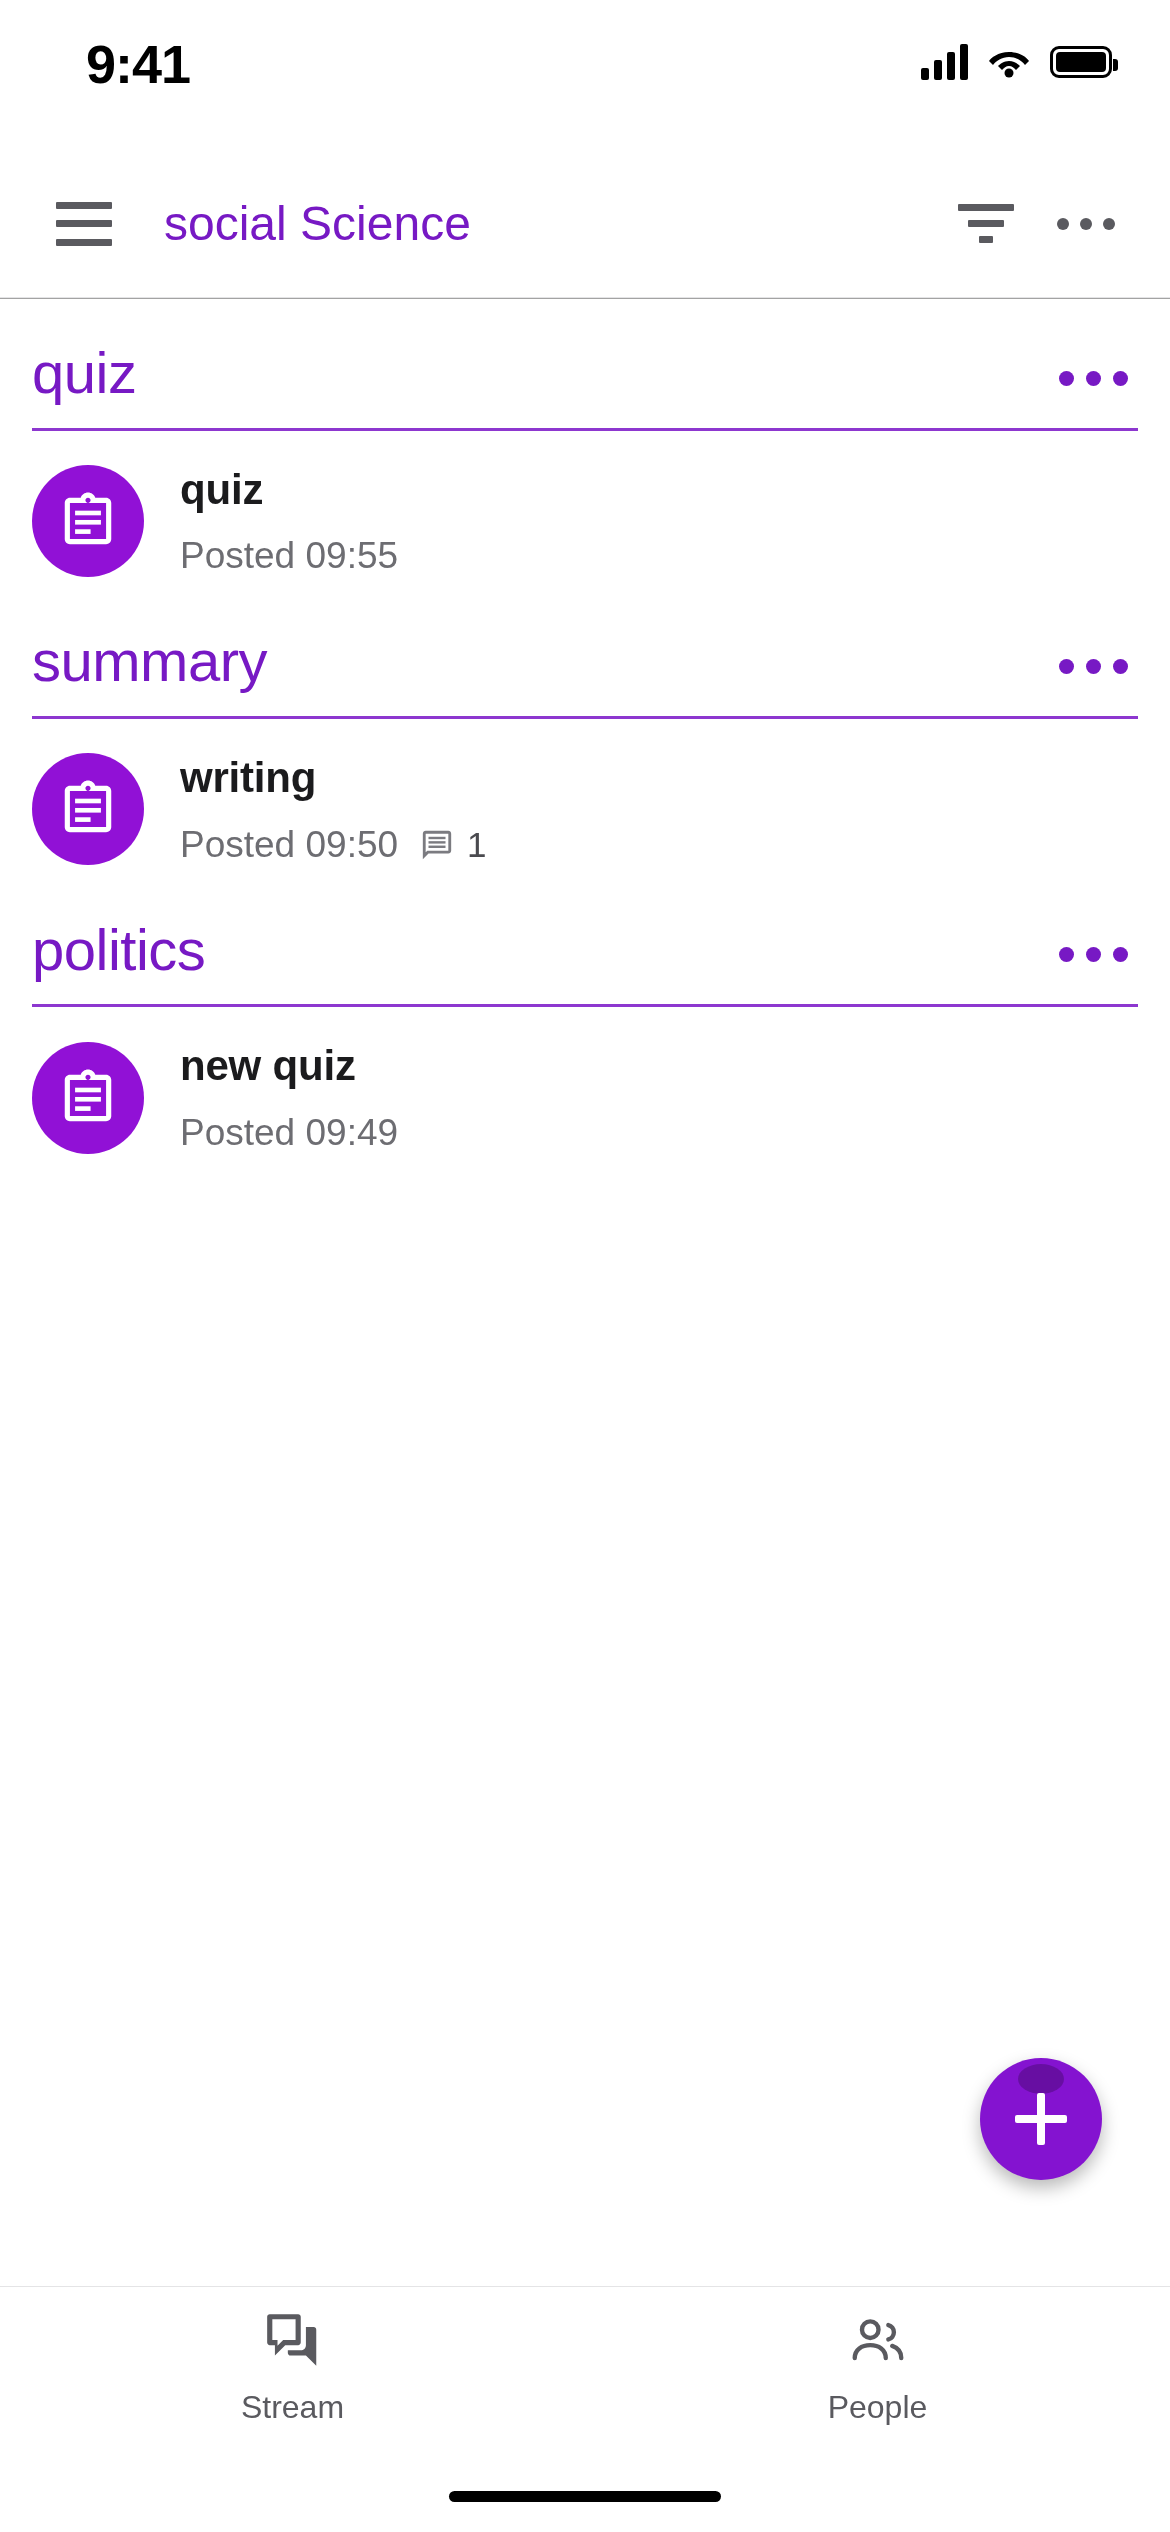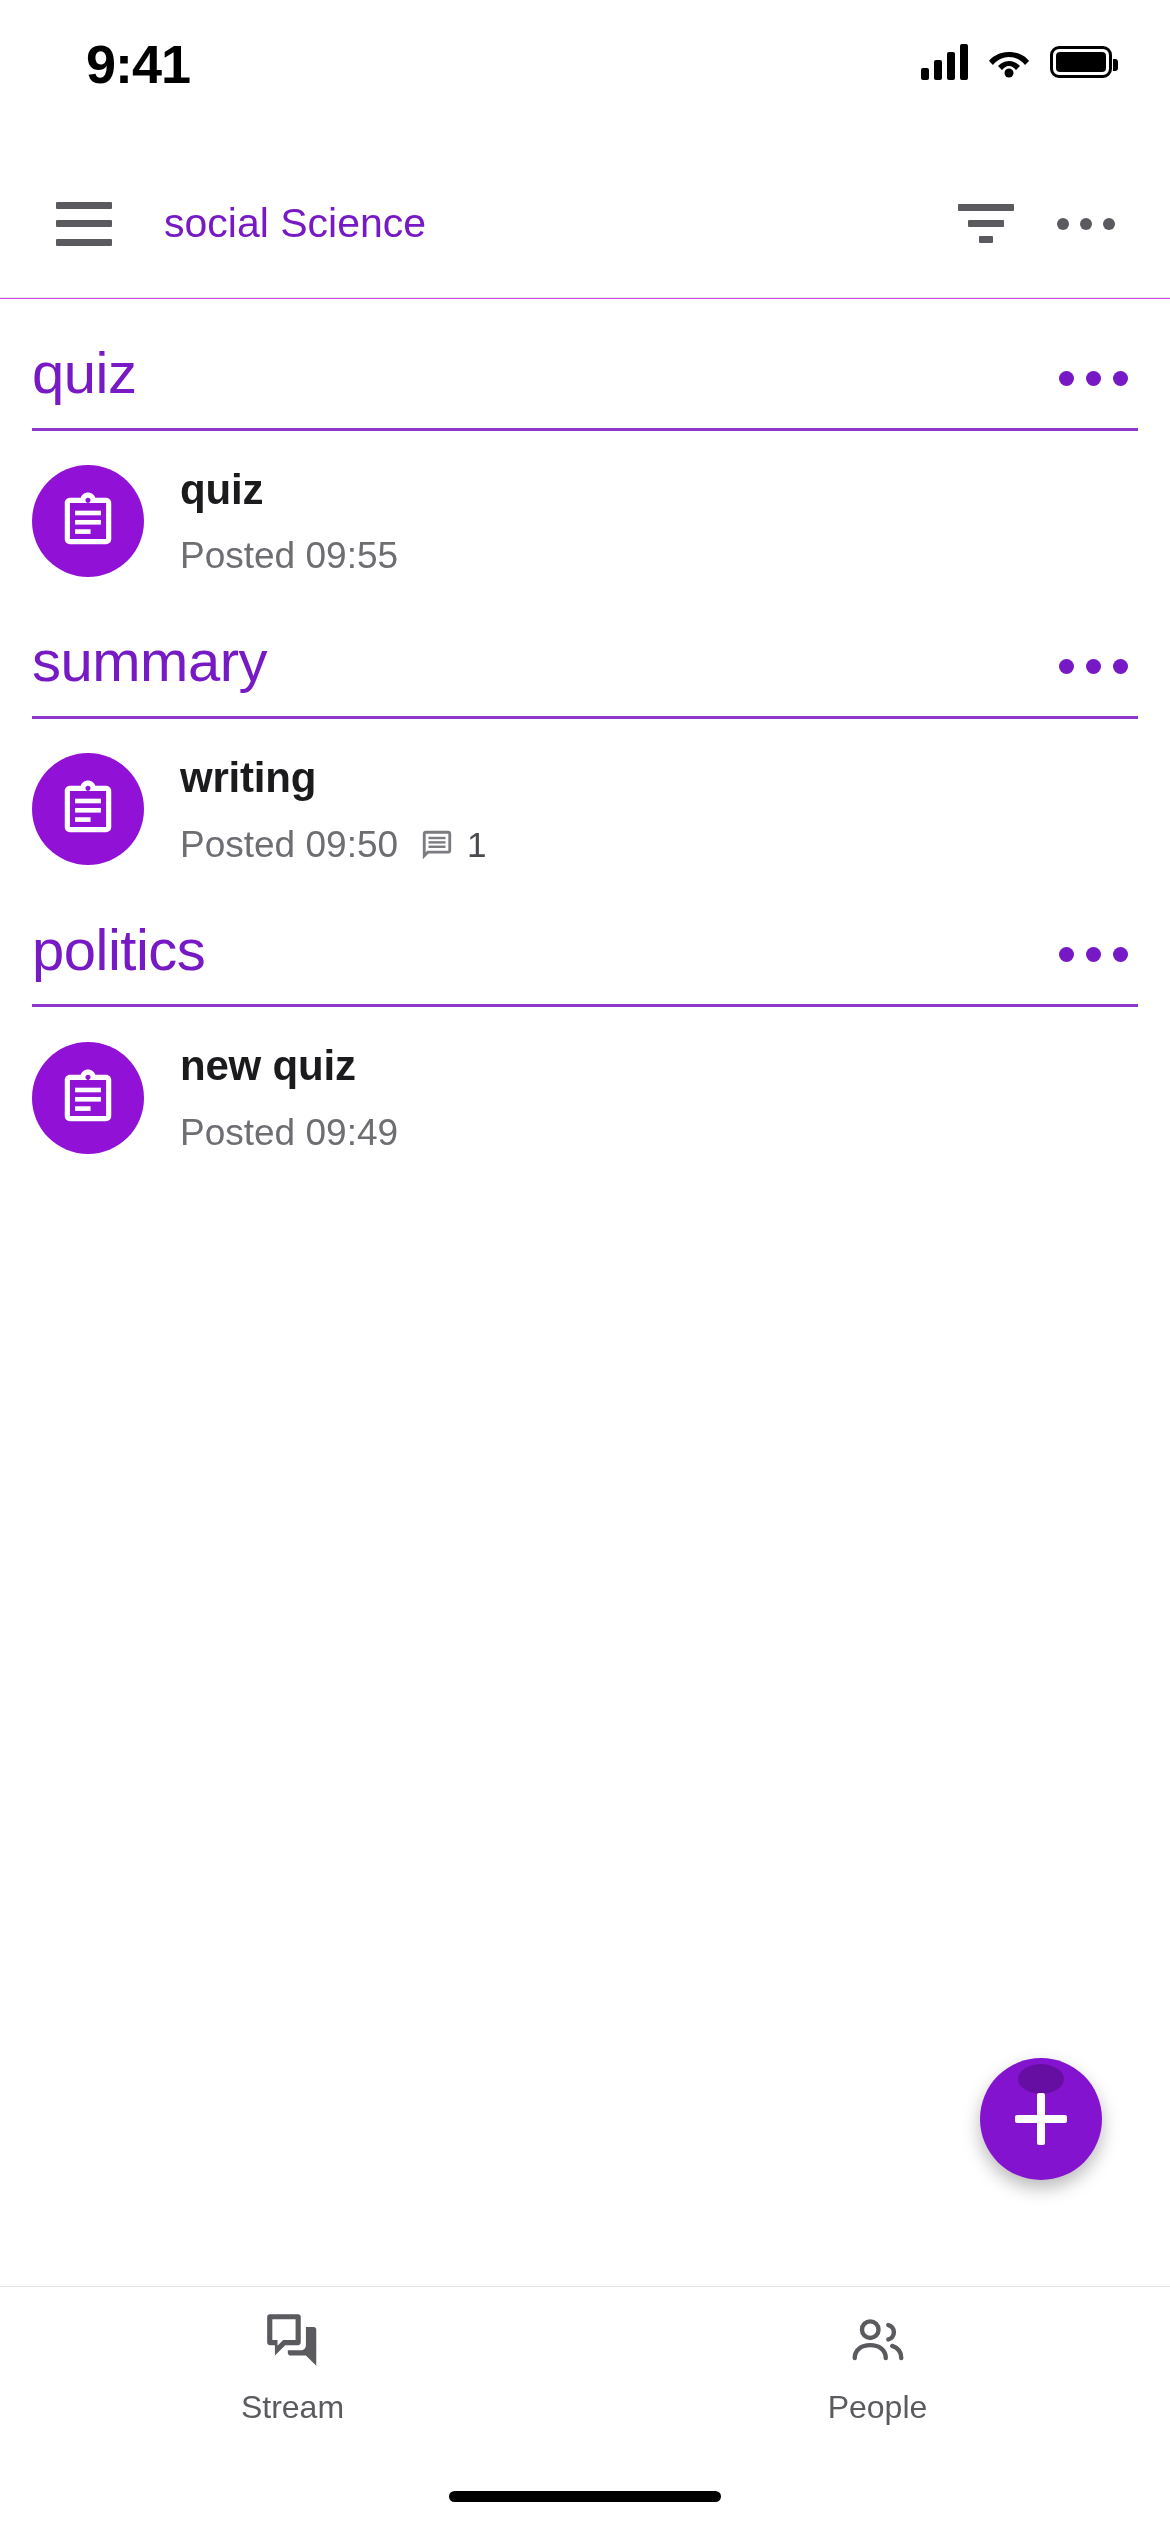--- a/index.html
+++ b/index.html
@@ -3,21 +3,21 @@
 <meta charset="utf-8">
 <style>
   * { margin:0; padding:0; box-sizing:border-box; }
   html, body {
     width:1170px; height:2532px;
     background:#ffffff;
     font-family:"Liberation Sans", sans-serif;
     -webkit-font-smoothing:antialiased;
     overflow:hidden;
   }
-  .phone { position:relative; width:1170px; height:2532px; background:#d946ef; }
+  .phone { position:relative; width:1170px; height:2532px; background:#a3a3a3; }
 
   
   .statusbar {
     position:absolute; top:0; left:0; width:1170px; height:150px;
     background:#fff;
   }
   .status-time {
     position:absolute; left:86px; top:33px;
     font-size:54px; font-weight:700; color:#000;
     letter-spacing:-1px;
@@ -49,21 +49,21 @@
     background:#fff; border-bottom:1px solid #e4e4e6;
     display:flex; align-items:center;
   }
   .hamburger {
     width:56px; height:44px; margin-left:56px;
     display:flex; flex-direction:column; justify-content:space-between;
     cursor:pointer;
   }
   .hamburger b { display:block; height:7px; background:#5a5a5f; border-radius:1px; }
   .appbar-title {
-    margin-left:52px; font-size:41px; color:#7719c4; font-weight:400;
+    margin-left:52px; font-size:48px; color:#7719c4; font-weight:400;
     letter-spacing:0px; white-space:nowrap;
   }
   .appbar-actions {
     margin-left:auto; display:flex; align-items:center; gap:28px;
     margin-right:48px;
   }
   .filter-icon {
     width:72px; height:58px;
     display:flex; flex-direction:column; align-items:center;
     justify-content:center; gap:9px; cursor:pointer;

